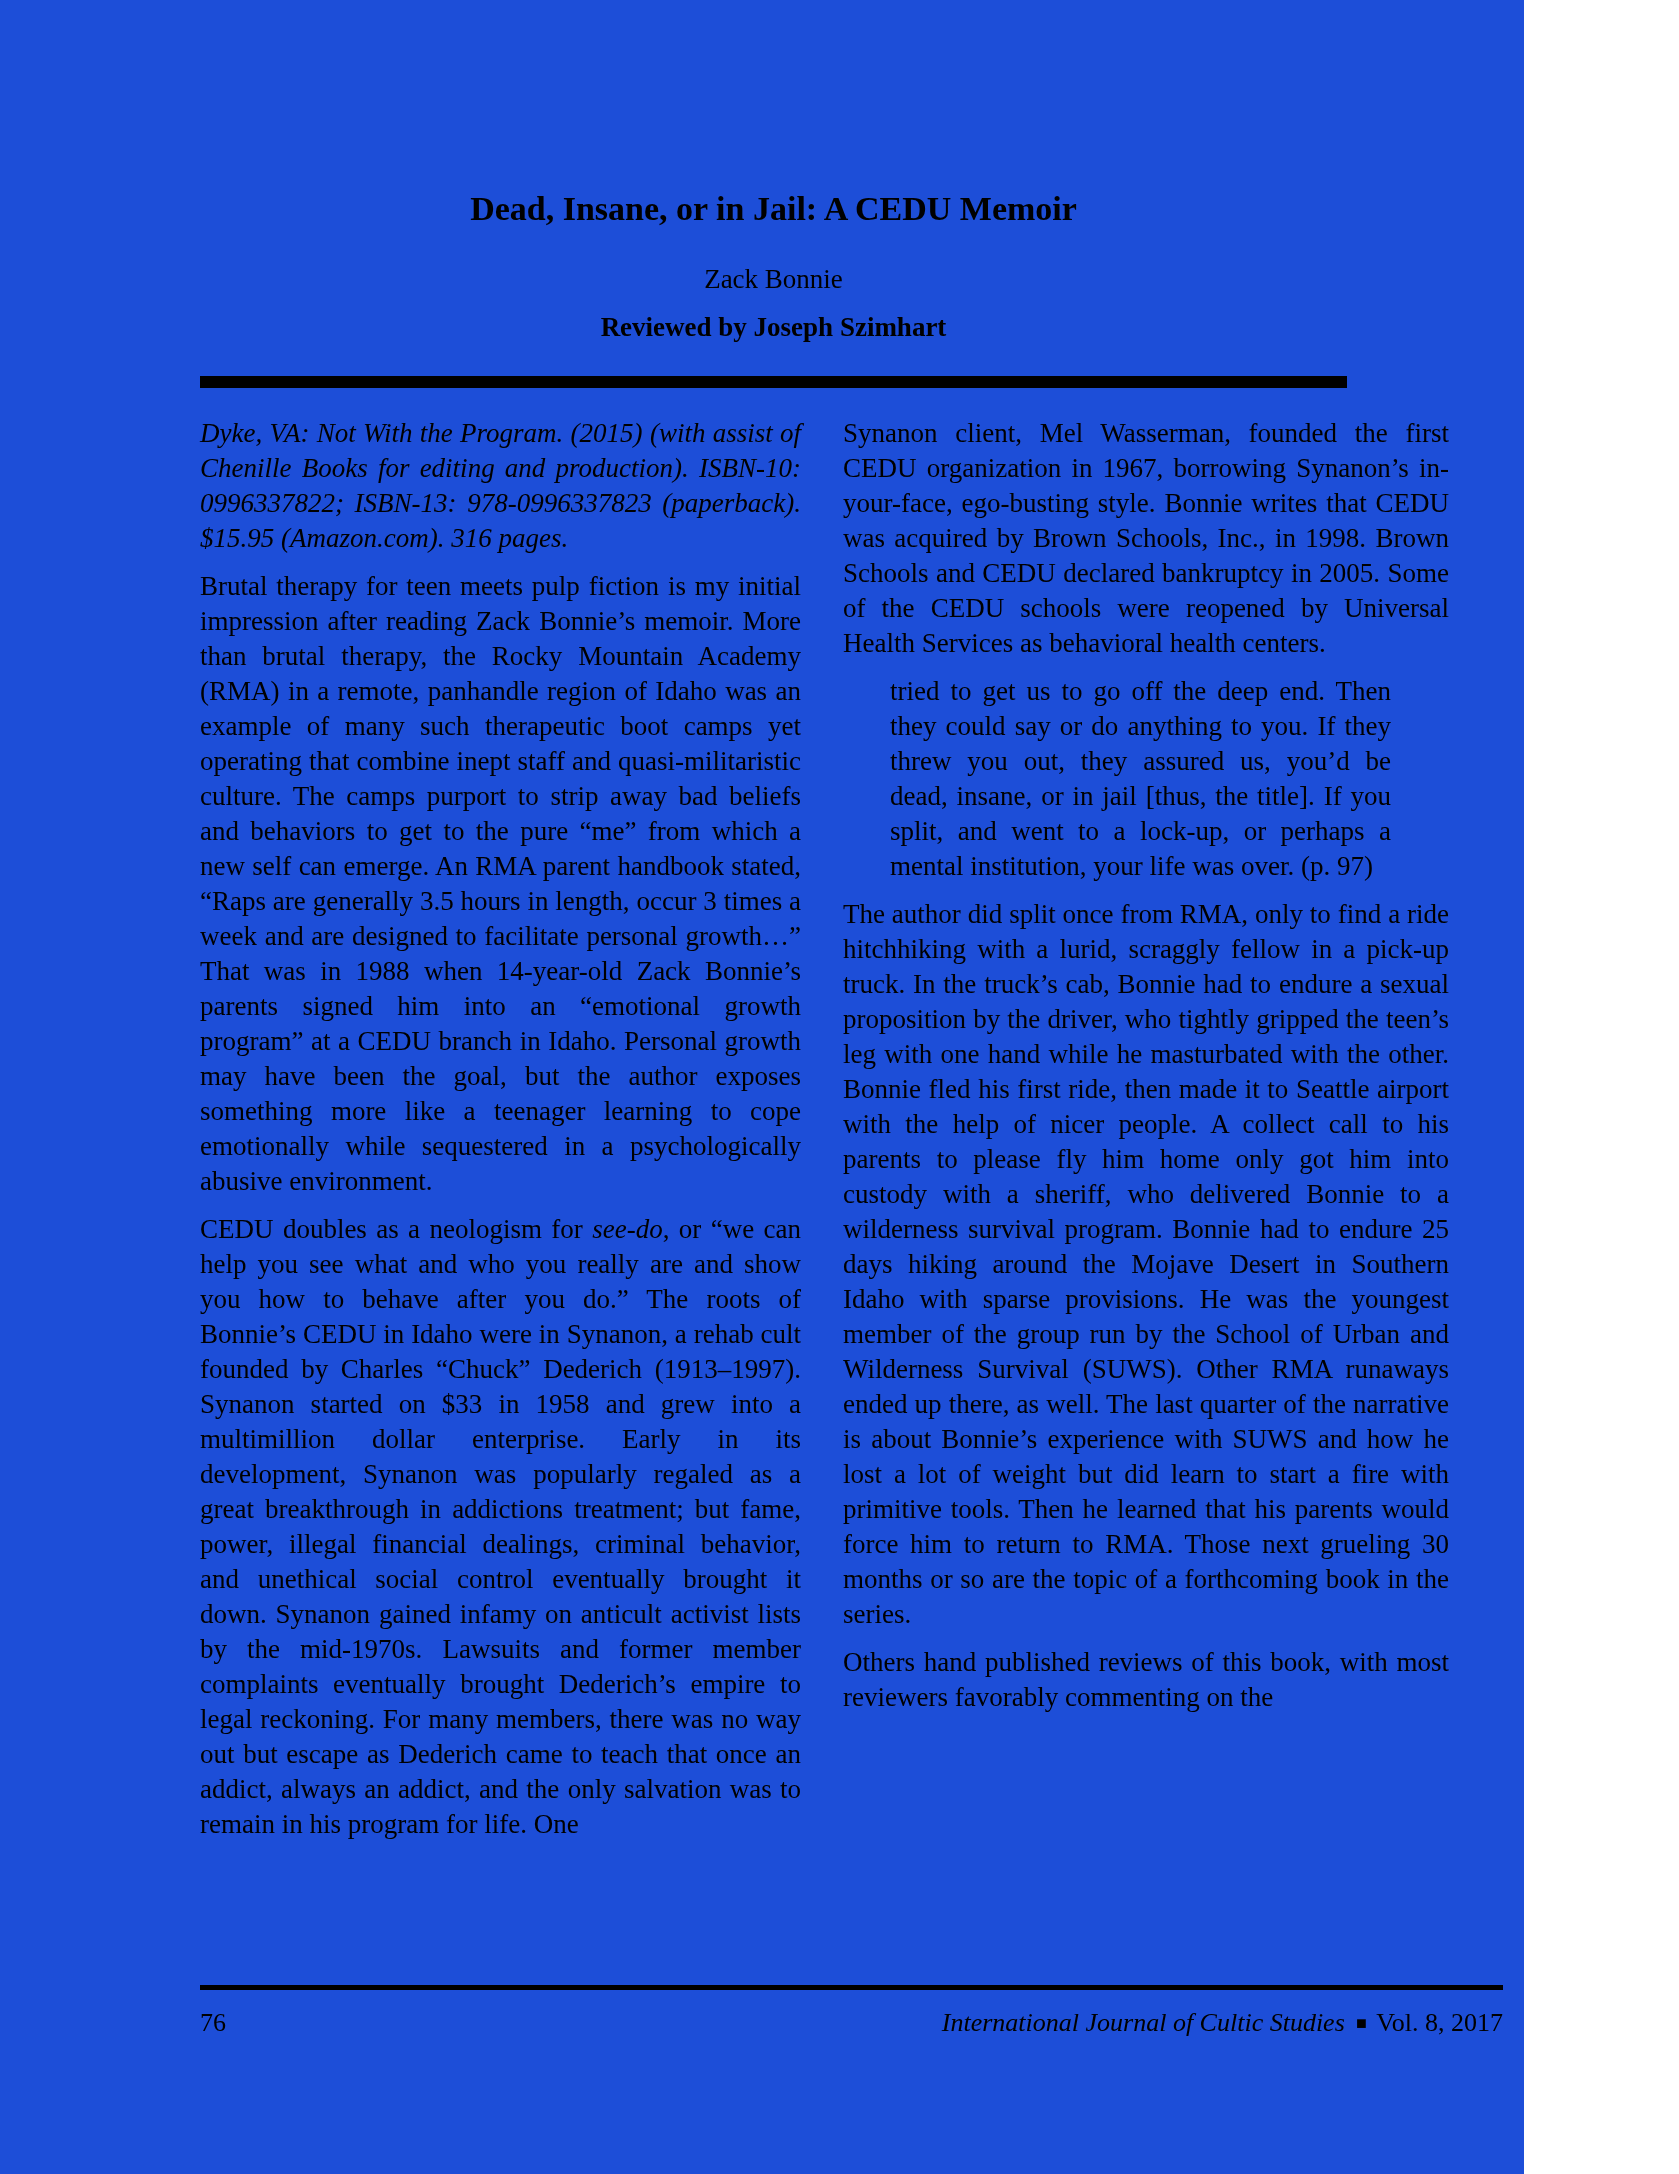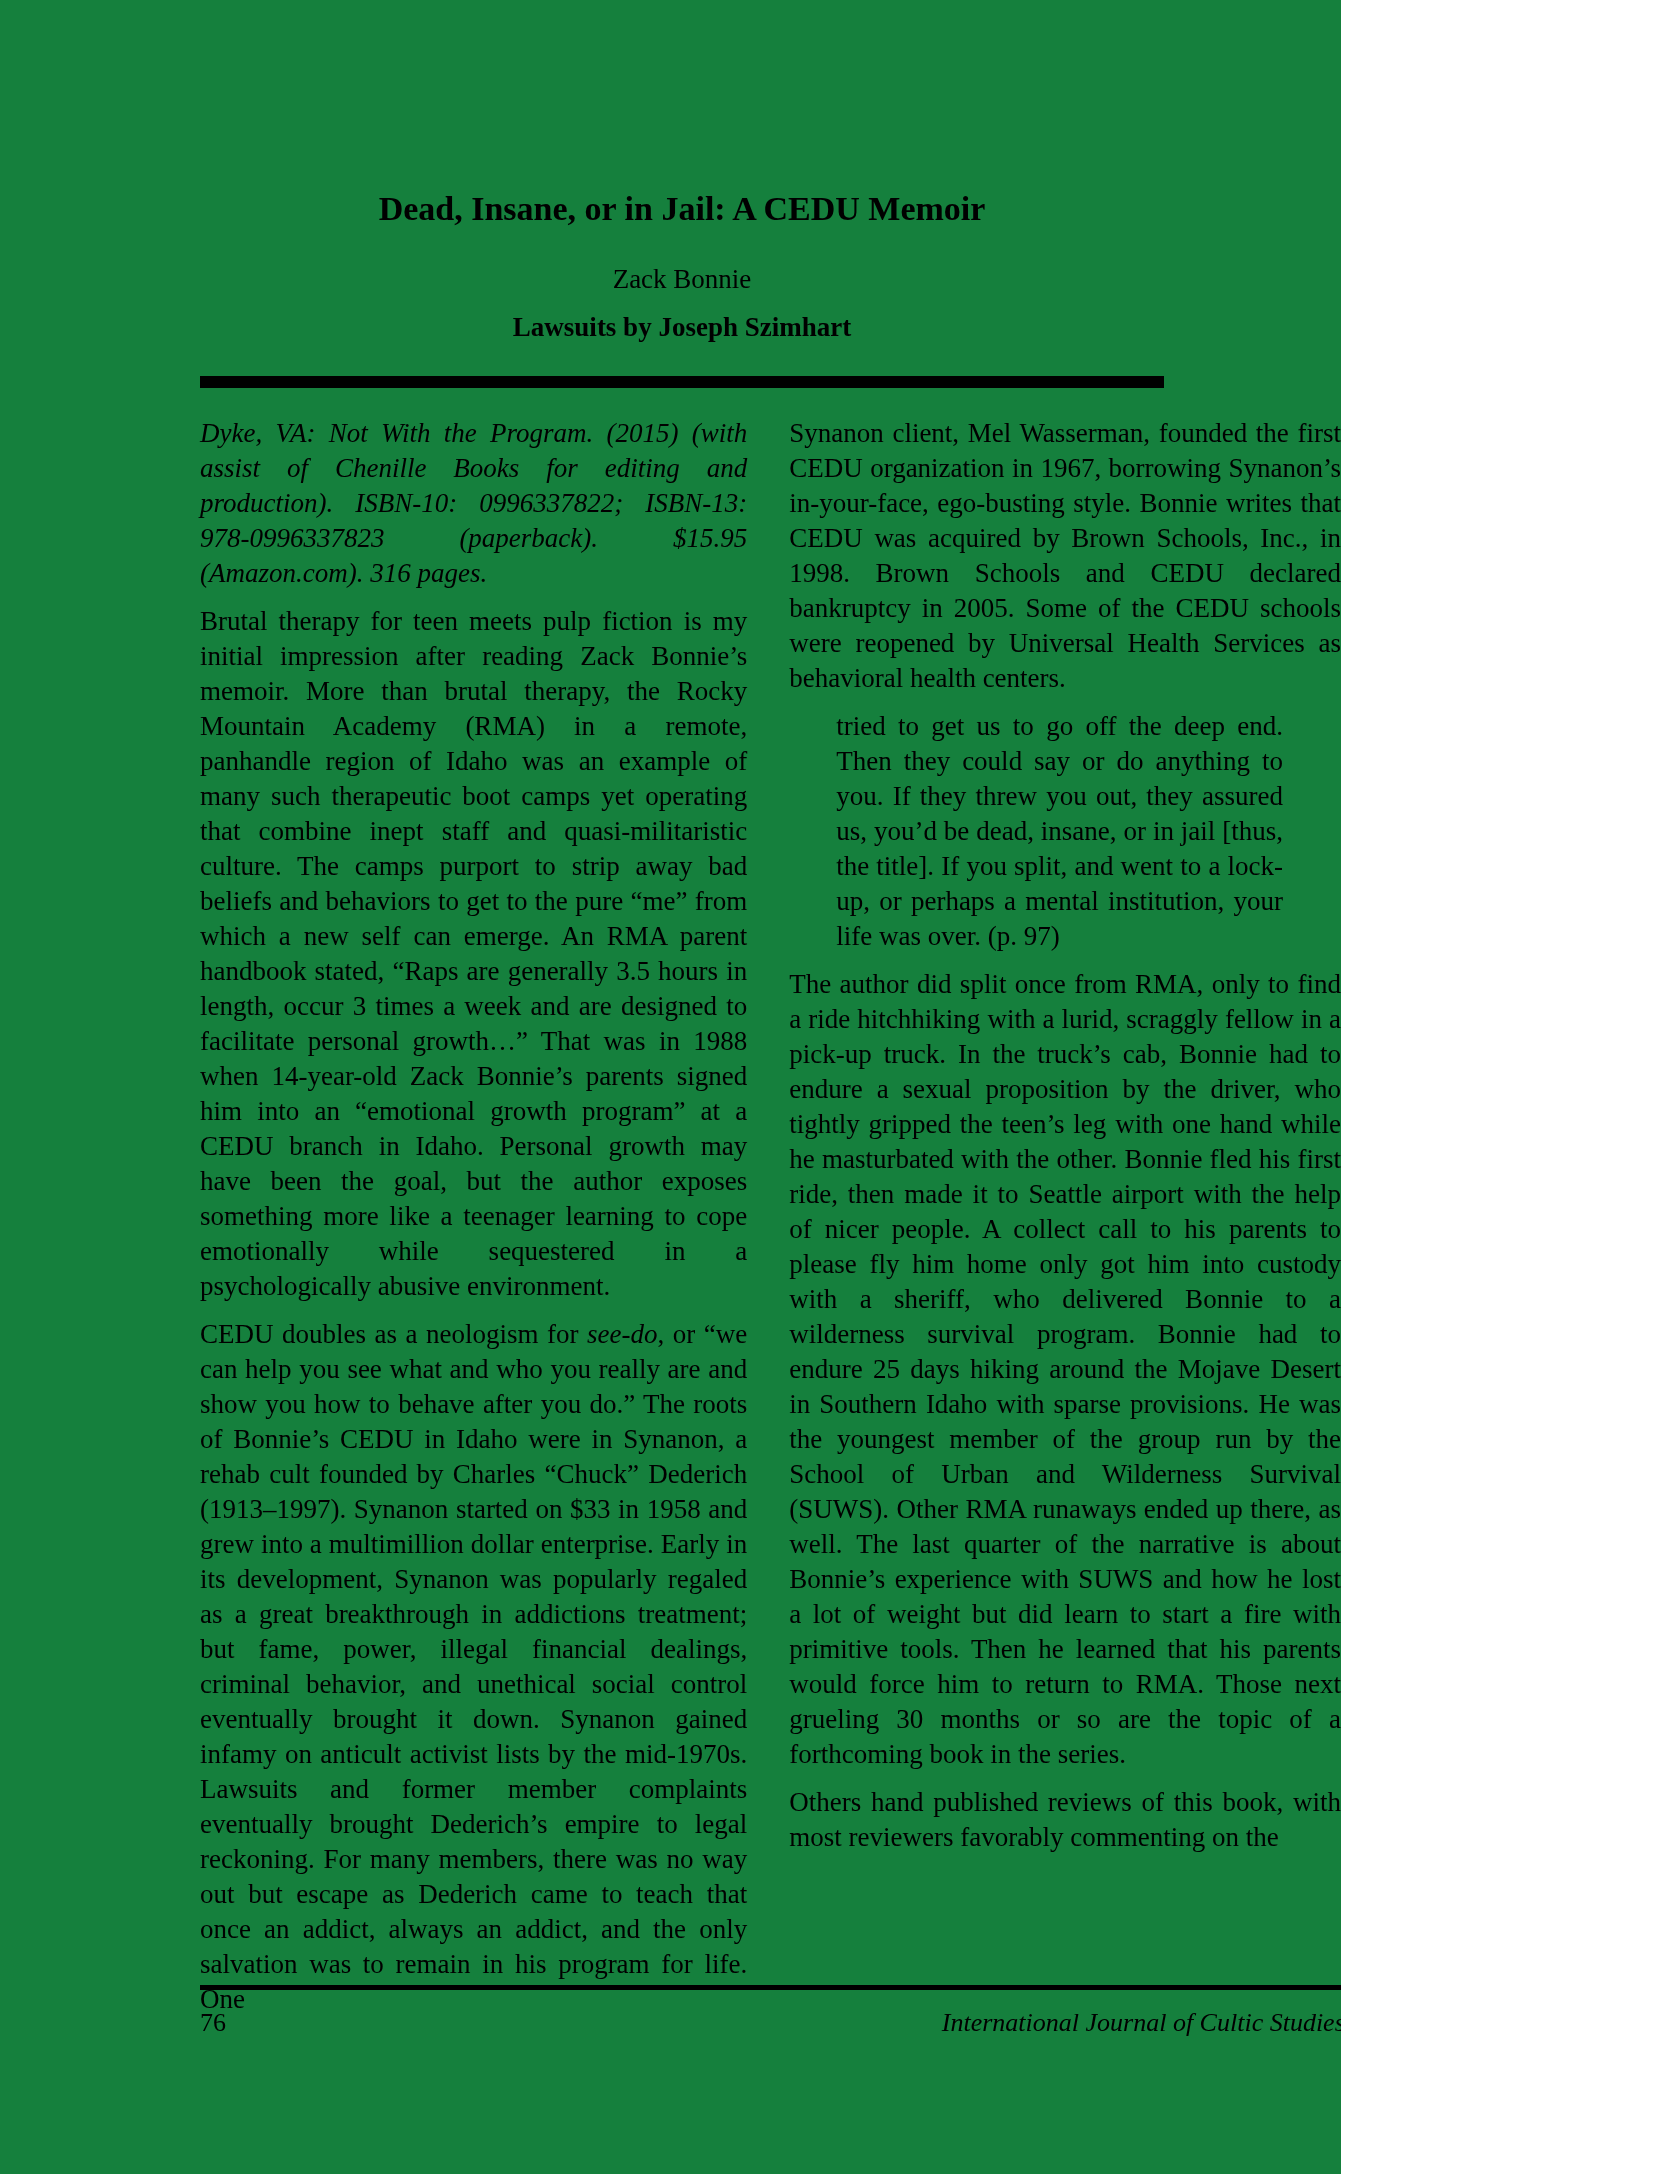--- a/index.html
+++ b/index.html
@@ -2,23 +2,23 @@
 <html style="font-size:15px"><head>
 <meta charset="utf-8">
 <style>
   html, body {
     margin: 0;
     padding: 0;
     background: #ffffff;
   }
   .page {
     position: relative;
-    width: 1341px;
+    width: 1524px;
     height: 2174px;
-    background: #15803d;
+    background: #1d4ed8;
     color: #000000;
     font-family: "Liberation Serif", "DejaVu Serif", serif;
     overflow: hidden;
   }
   .header-block {
     padding-top: 192px;
     margin: 0 177px 0 200px;
     text-align: center;
   }
   .doc-title {
@@ -94,21 +94,21 @@
   }
 </style>
 </head>
 <body>
 
 <div class="page">
 
   <div class="header-block">
     <h1 class="doc-title">Dead, Insane, or in Jail: A CEDU Memoir</h1>
     <div class="doc-author">Zack Bonnie</div>
-    <div class="doc-reviewer">Lawsuits by Joseph Szimhart</div>
+    <div class="doc-reviewer">Reviewed by Joseph Szimhart</div>
   </div>
 
   <div class="header-rule"></div>
 
   <div class="columns">
 
     <div class="col col-left">
       <p class="citation">Dyke, VA: Not With the Program. (2015) (with assist of Chenille Books for editing and production). ISBN-10: 0996337822; ISBN-13: 978-0996337823 (paperback). $15.95 (Amazon.com). 316 pages.</p>
       <p>Brutal therapy for teen meets pulp fiction is my initial impression after reading Zack Bonnie’s memoir. More than brutal therapy, the Rocky Mountain Academy (RMA) in a remote, panhandle region of Idaho was an example of many such therapeutic boot camps yet operating that combine inept staff and quasi-militaristic culture. The camps purport to strip away bad beliefs and behaviors to get to the pure “me” from which a new self can emerge. An RMA parent handbook stated, “Raps are generally 3.5 hours in length, occur 3 times a week and are designed to facilitate personal growth…” That was in 1988 when 14-year-old Zack Bonnie’s parents signed him into an “emotional growth program” at a CEDU branch in Idaho. Personal growth may have been the goal, but the author exposes something more like a teenager learning to cope emotionally while sequestered in a psychologically abusive environment.</p>
       <p><span>CEDU doubles as a neologism for </span><i>see-do</i><span>, or “we can help you see what and who you really are and show you how to behave after you do.” The roots of Bonnie’s CEDU in Idaho were in Synanon, a rehab cult founded by Charles “Chuck” Dederich (1913–1997). Synanon started on $33 in 1958 and grew into a multimillion dollar enterprise. Early in its development, Synanon was popularly regaled as a great breakthrough in addictions treatment; but fame, power, illegal financial dealings, criminal behavior, and unethical social control eventually brought it down. Synanon gained infamy on anticult activist lists by the mid-1970s. Lawsuits and former member complaints eventually brought Dederich’s empire to legal reckoning. For many members, there was no way out but escape as Dederich came to teach that once an addict, always an addict, and the only salvation was to remain in his program for life. One</span></p>

